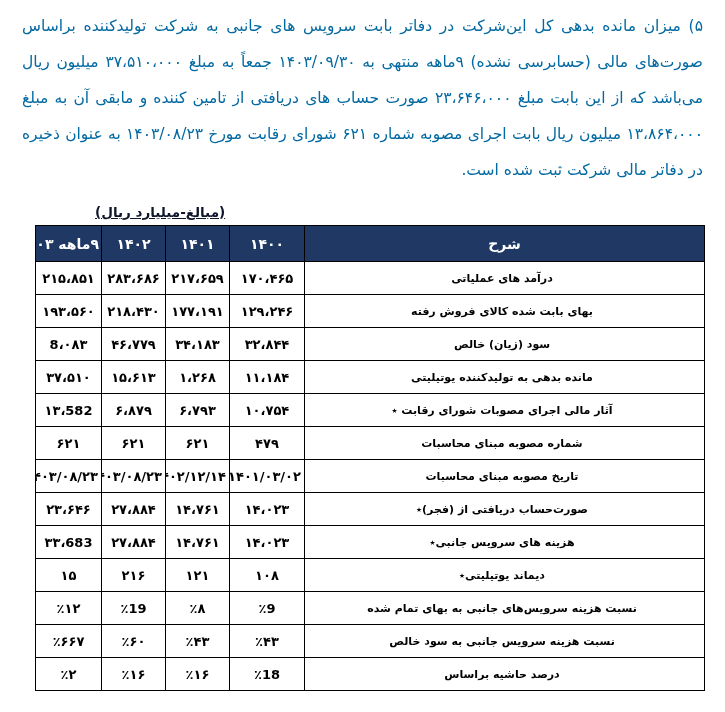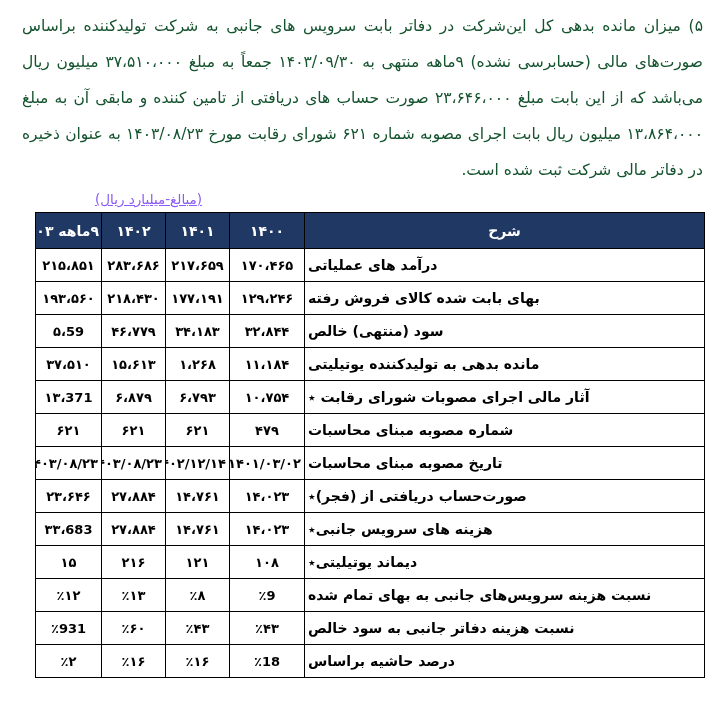--- a/index.html
+++ b/index.html
@@ -9,29 +9,29 @@
     font-family: "DejaVu Sans", sans-serif;
     color: #000;
     overflow: hidden;
   }
   .para {
     direction: rtl;
     margin: 8px 22px 0 22px;
     font-size: 15.5px;
     line-height: 36px;
     text-align: justify;
-    color: #14532d;
+    color: #0369a1;
   }
   .units-note {
     direction: rtl;
     width: fit-content;
-    margin: 3px auto 5px 95px;
+    margin: 16px auto 5px 95px;
     font-size: 13.5px;
-    font-weight: normal;
-    color: #8b5cf6;
+    font-weight: bold;
+    color: #0f172a;
     text-decoration: underline;
   }
   table.fin {
     direction: rtl;
     border-collapse: collapse;
     table-layout: fixed;
     width: 669px;
     margin-left: 35px;
   }
   table.fin th, table.fin td {
@@ -50,23 +50,23 @@
   }
   table.fin td {
     height: 30px;
     font-size: 13px;
     font-weight: bold;
     text-align: center;
     padding: 1px 3px;
     color: #000;
   }
   table.fin td.desc {
-    text-align: left;
+    text-align: center;
     padding-right: 8px;
-    font-size: 14px;
+    font-size: 11px;
   }
   col.c-desc  { width: 400px; }
   col.c-1400  { width: 75px; }
   col.c-1401  { width: 64px; }
   col.c-1402  { width: 64px; }
   col.c-14039 { width: 66px; }
 </style>
 </head>
 <body>
 
@@ -102,39 +102,39 @@
         <td>۲۱۵،۸۵۱</td>
       </tr>
       <tr>
         <td class="desc">بهای بابت شده کالای فروش رفته</td>
         <td>۱۲۹،۲۴۶</td>
         <td>۱۷۷،۱۹۱</td>
         <td>۲۱۸،۴۳۰</td>
         <td>۱۹۳،۵۶۰</td>
       </tr>
       <tr>
-        <td class="desc">سود (منتهی) خالص</td>
+        <td class="desc">سود (زیان) خالص</td>
         <td>۳۲،۸۴۴</td>
         <td>۳۴،۱۸۳</td>
         <td>۴۶،۷۷۹</td>
-        <td>۵،59</td>
+        <td>8،۰۸۳</td>
       </tr>
       <tr>
         <td class="desc">مانده بدهی به تولیدکننده یوتیلیتی</td>
         <td>۱۱،۱۸۴</td>
         <td>۱،۲۶۸</td>
         <td>۱۵،۶۱۳</td>
         <td>۳۷،۵۱۰</td>
       </tr>
       <tr>
         <td class="desc">آثار مالی اجرای مصوبات شورای رقابت ٭</td>
         <td>۱۰،۷۵۴</td>
         <td>۶،۷۹۳</td>
         <td>۶،۸۷۹</td>
-        <td>۱۳،371</td>
+        <td>۱۳،582</td>
       </tr>
       <tr>
         <td class="desc">شماره مصوبه مبنای محاسبات</td>
         <td>۴۷۹</td>
         <td>۶۲۱</td>
         <td>۶۲۱</td>
         <td>۶۲۱</td>
       </tr>
       <tr>
         <td class="desc">تاریخ مصوبه مبنای محاسبات</td>
@@ -161,29 +161,29 @@
         <td class="desc">دیماند یوتیلیتی٭</td>
         <td>۱۰۸</td>
         <td>۱۲۱</td>
         <td>۲۱۶</td>
         <td>۱۵</td>
       </tr>
       <tr>
         <td class="desc">نسبت هزینه سرویس‌های جانبی به بهای تمام شده</td>
         <td>٪9</td>
         <td>٪۸</td>
-        <td>٪۱۳</td>
+        <td>٪19</td>
         <td>٪۱۲</td>
       </tr>
       <tr>
-        <td class="desc">نسبت هزینه دفاتر جانبی به سود خالص</td>
+        <td class="desc">نسبت هزینه سرویس جانبی به سود خالص</td>
         <td>٪۴۳</td>
         <td>٪۴۳</td>
         <td>٪۶۰</td>
-        <td>٪931</td>
+        <td>٪۶۶۷</td>
       </tr>
       <tr>
         <td class="desc">درصد حاشیه براساس</td>
         <td>٪18</td>
         <td>٪۱۶</td>
         <td>٪۱۶</td>
         <td>٪۲</td>
       </tr>
     </tbody>
   </table>

